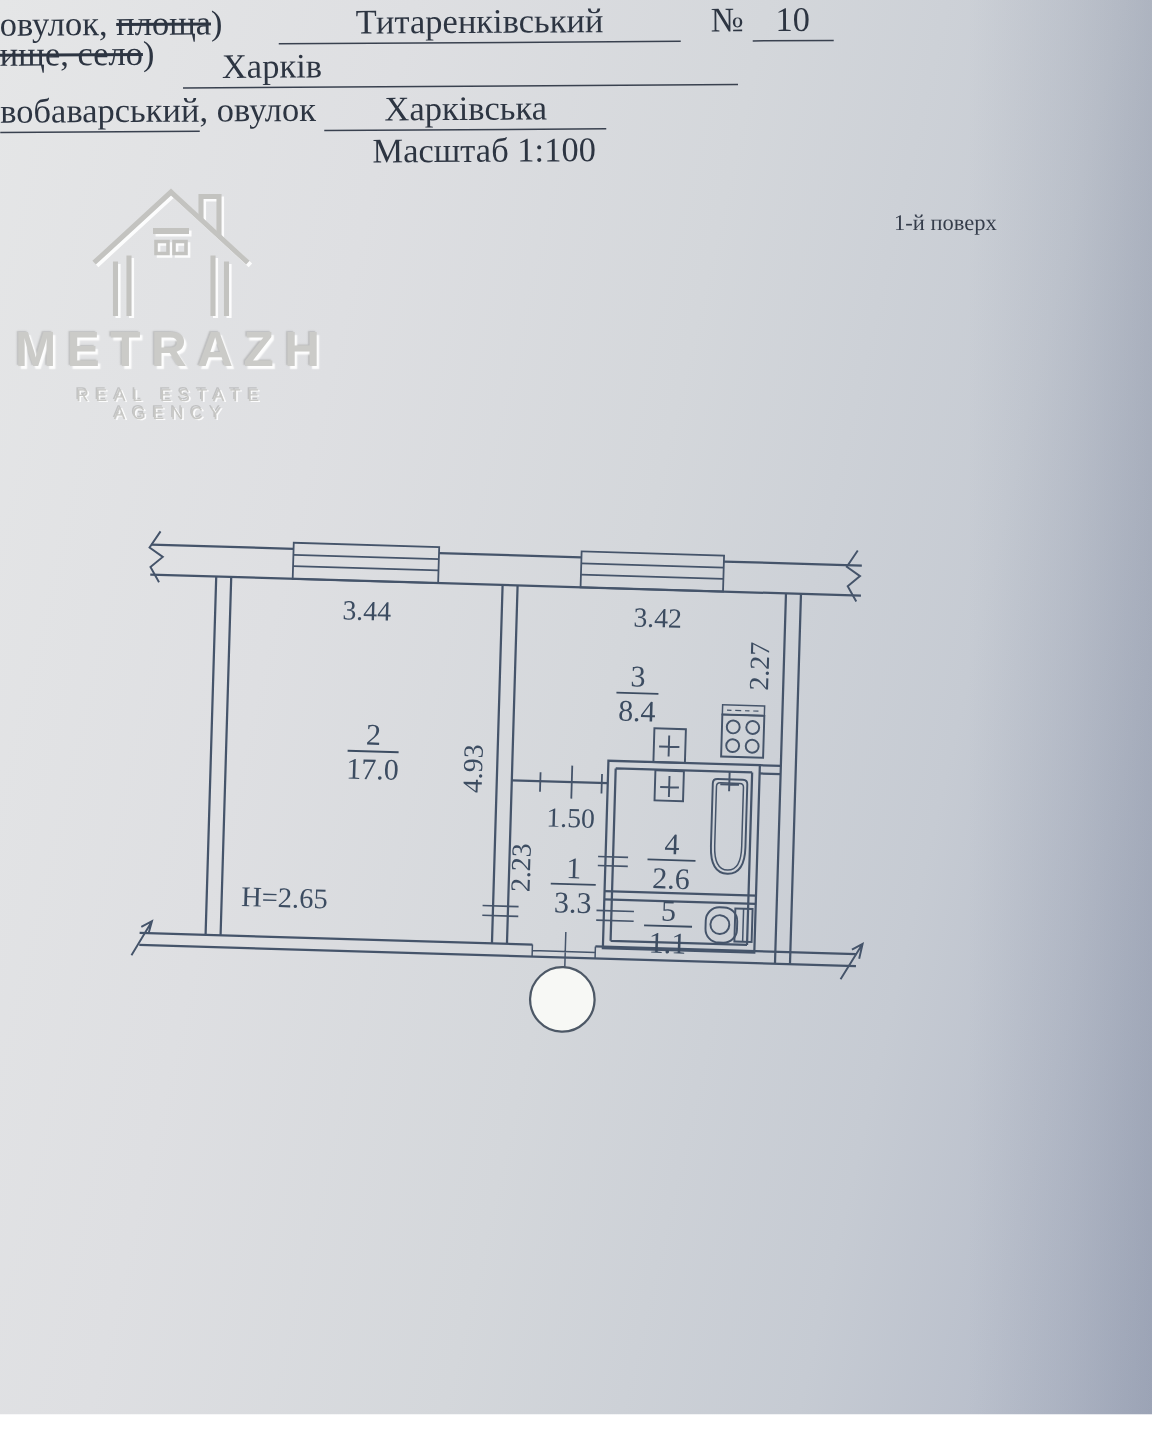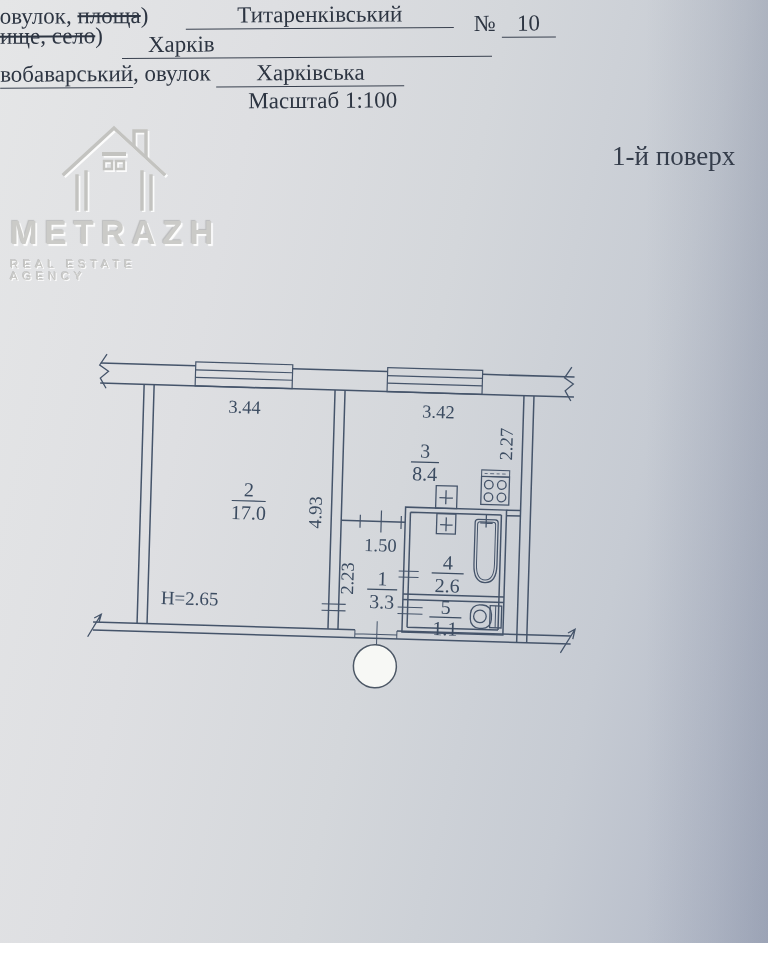--- a/index.html
+++ b/index.html
@@ -13,50 +13,50 @@
   
   .header{
     position:absolute;left:0;top:0;width:600px;height:115px;
     color:#2d3542;font-size:23px;transform:rotate(-0.35deg);
   }
   .hline{position:absolute;left:0;white-space:nowrap;}
   .struck{text-decoration:line-through;}
   .uval{display:inline-block;border-bottom:1.6px solid #39414f;text-align:center;}
   .abs{position:absolute;}
   
-  .logo{position:absolute;left:10px;top:112px;width:208px;text-align:left;}
+  .logo{position:absolute;left:10px;top:112px;width:208px;text-align:center;}
   .logo svg{display:block;margin:0 auto;}
   .logo-name{
     font-family:"Liberation Sans","DejaVu Sans",sans-serif;font-weight:bold;
     font-size:33px;letter-spacing:7px;color:#cccccá;color:#cbcbc8;margin-top:2px;
     text-shadow:1.7px 1.7px 1px rgba(255,255,255,0.95), -1px -1px 1px rgba(105,105,103,0.30);
   }
   .logo-sub{
     font-family:Liberation Sans, sans-serif;
     font-size:11.5px;letter-spacing:4.6px;color:#c7c7c4;margin-top:6px;
     text-shadow:1.2px 1.2px 0 rgba(255,255,255,0.9), -0.8px -0.8px 0 rgba(110,110,108,0.28);
   }
   
-  .floor-label{position:absolute;left:612px;top:141px;font-size:27px;color:#353d4b;}
+  .floor-label{position:absolute;left:596px;top:141px;font-size:15px;color:#353d4b;}
   
   .plan{position:absolute;left:78px;top:352px;transform:rotate(1.7deg);}
   .plan text{font-family:"Liberation Serif","DejaVu Serif",serif;fill:#3c4c61;}
   .dim{font-size:18.5px;}
   .frac{font-size:20px;}
 </style>
 </head>
 <body>
 <div class="page">
 
   <div class="header">
     <div class="hline" style="top:2px;">
       <span><span>овулок, </span><span class="struck">площа</span><span>)</span></span>
     </div>
     <span class="abs uval" style="left:186px;top:2px;width:268px;">Титаренківський</span>
-    <div class="hline" style="left:474px;top:12px;">
+    <div class="hline" style="left:474px;top:2px;">
       <span>№</span>
       <span class="uval" style="width:54px;">10</span>
     </div>
 
     <div class="hline" style="top:22px;">
       <span class="struck">ище, село</span><span>)</span>
     </div>
     <span class="abs uval" style="left:122px;top:31px;width:344px;text-align:left;padding-left:26px;">Харків</span>
 
     <div class="hline" style="top:60px;">

